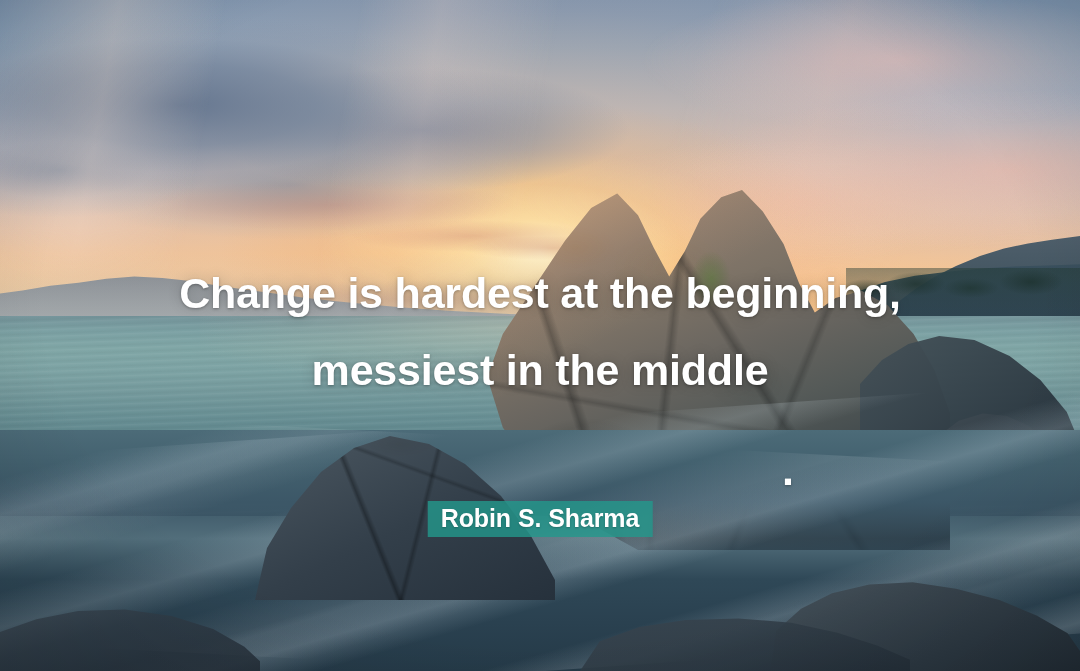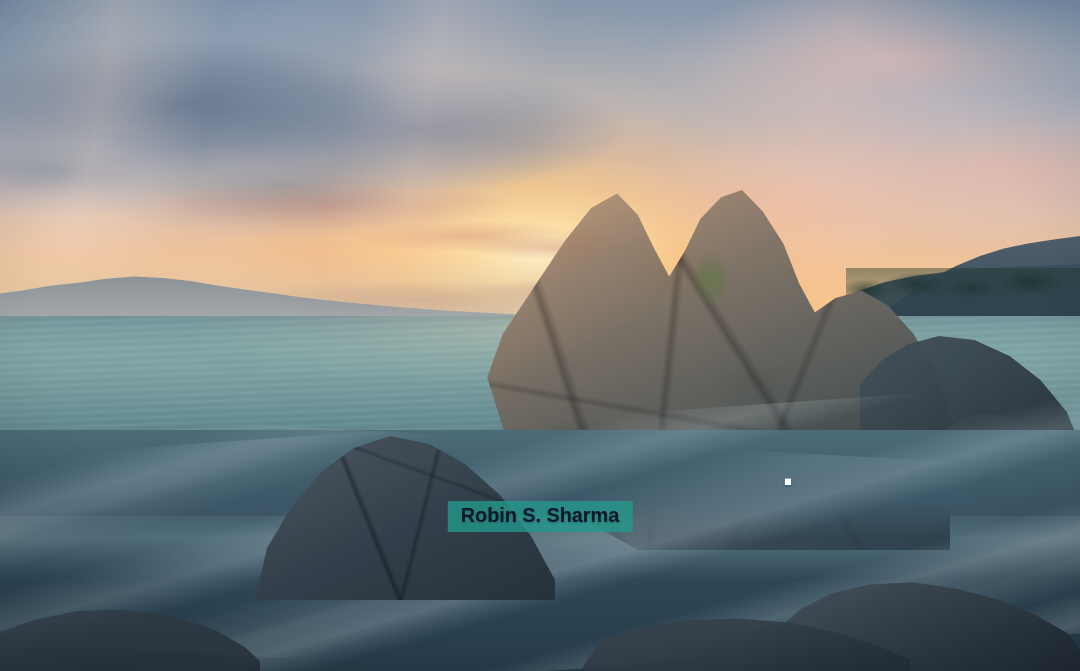--- a/index.html
+++ b/index.html
@@ -485,24 +485,24 @@
   #author-badge {
     position: absolute;
     top: 501px;
     left: 50%;
     transform: translateX(-50%);
     background: rgba(35,152,140,0.80);
     padding: 4px 13px 6px 13px;
     display: inline-block;
   }
   #author-name {
-    color: #0f172a;
+    color: #ffffff;
     font-family: "Liberation Sans", sans-serif;
     font-weight: 700;
-    font-size: 20px;
+    font-size: 25px;
     line-height: 1.05;
     letter-spacing: -0.1px;
     white-space: nowrap;
     text-shadow: 0 1px 2px rgba(0,0,0,0.22);
   }
 </style>
 </head>
 <body>
 
 <div id="quote-card">
@@ -541,21 +541,23 @@
   <div class="layer" id="rock-left-mid-facets"></div>
   <div class="layer" id="rock-br"></div>
   <div class="layer" id="rock-br-2"></div>
   <div class="layer" id="rock-bl"></div>
 
   <div class="layer" id="foam-around-rocks"></div>
   <div class="layer" id="vignette"></div>
 
   <div id="quote-overlay">
 
-
+    <div class="quote-line" id="quote-line-1">Change is hardest at the beginning,</div>
+
+    <div class="quote-line" id="quote-line-2">messiest in the middle</div>
 
 
     <div id="quote-period">.</div>
 
     <div id="author-badge">
       <span id="author-name">Robin S. Sharma</span>
     </div>
 
   </div>
 </div>

